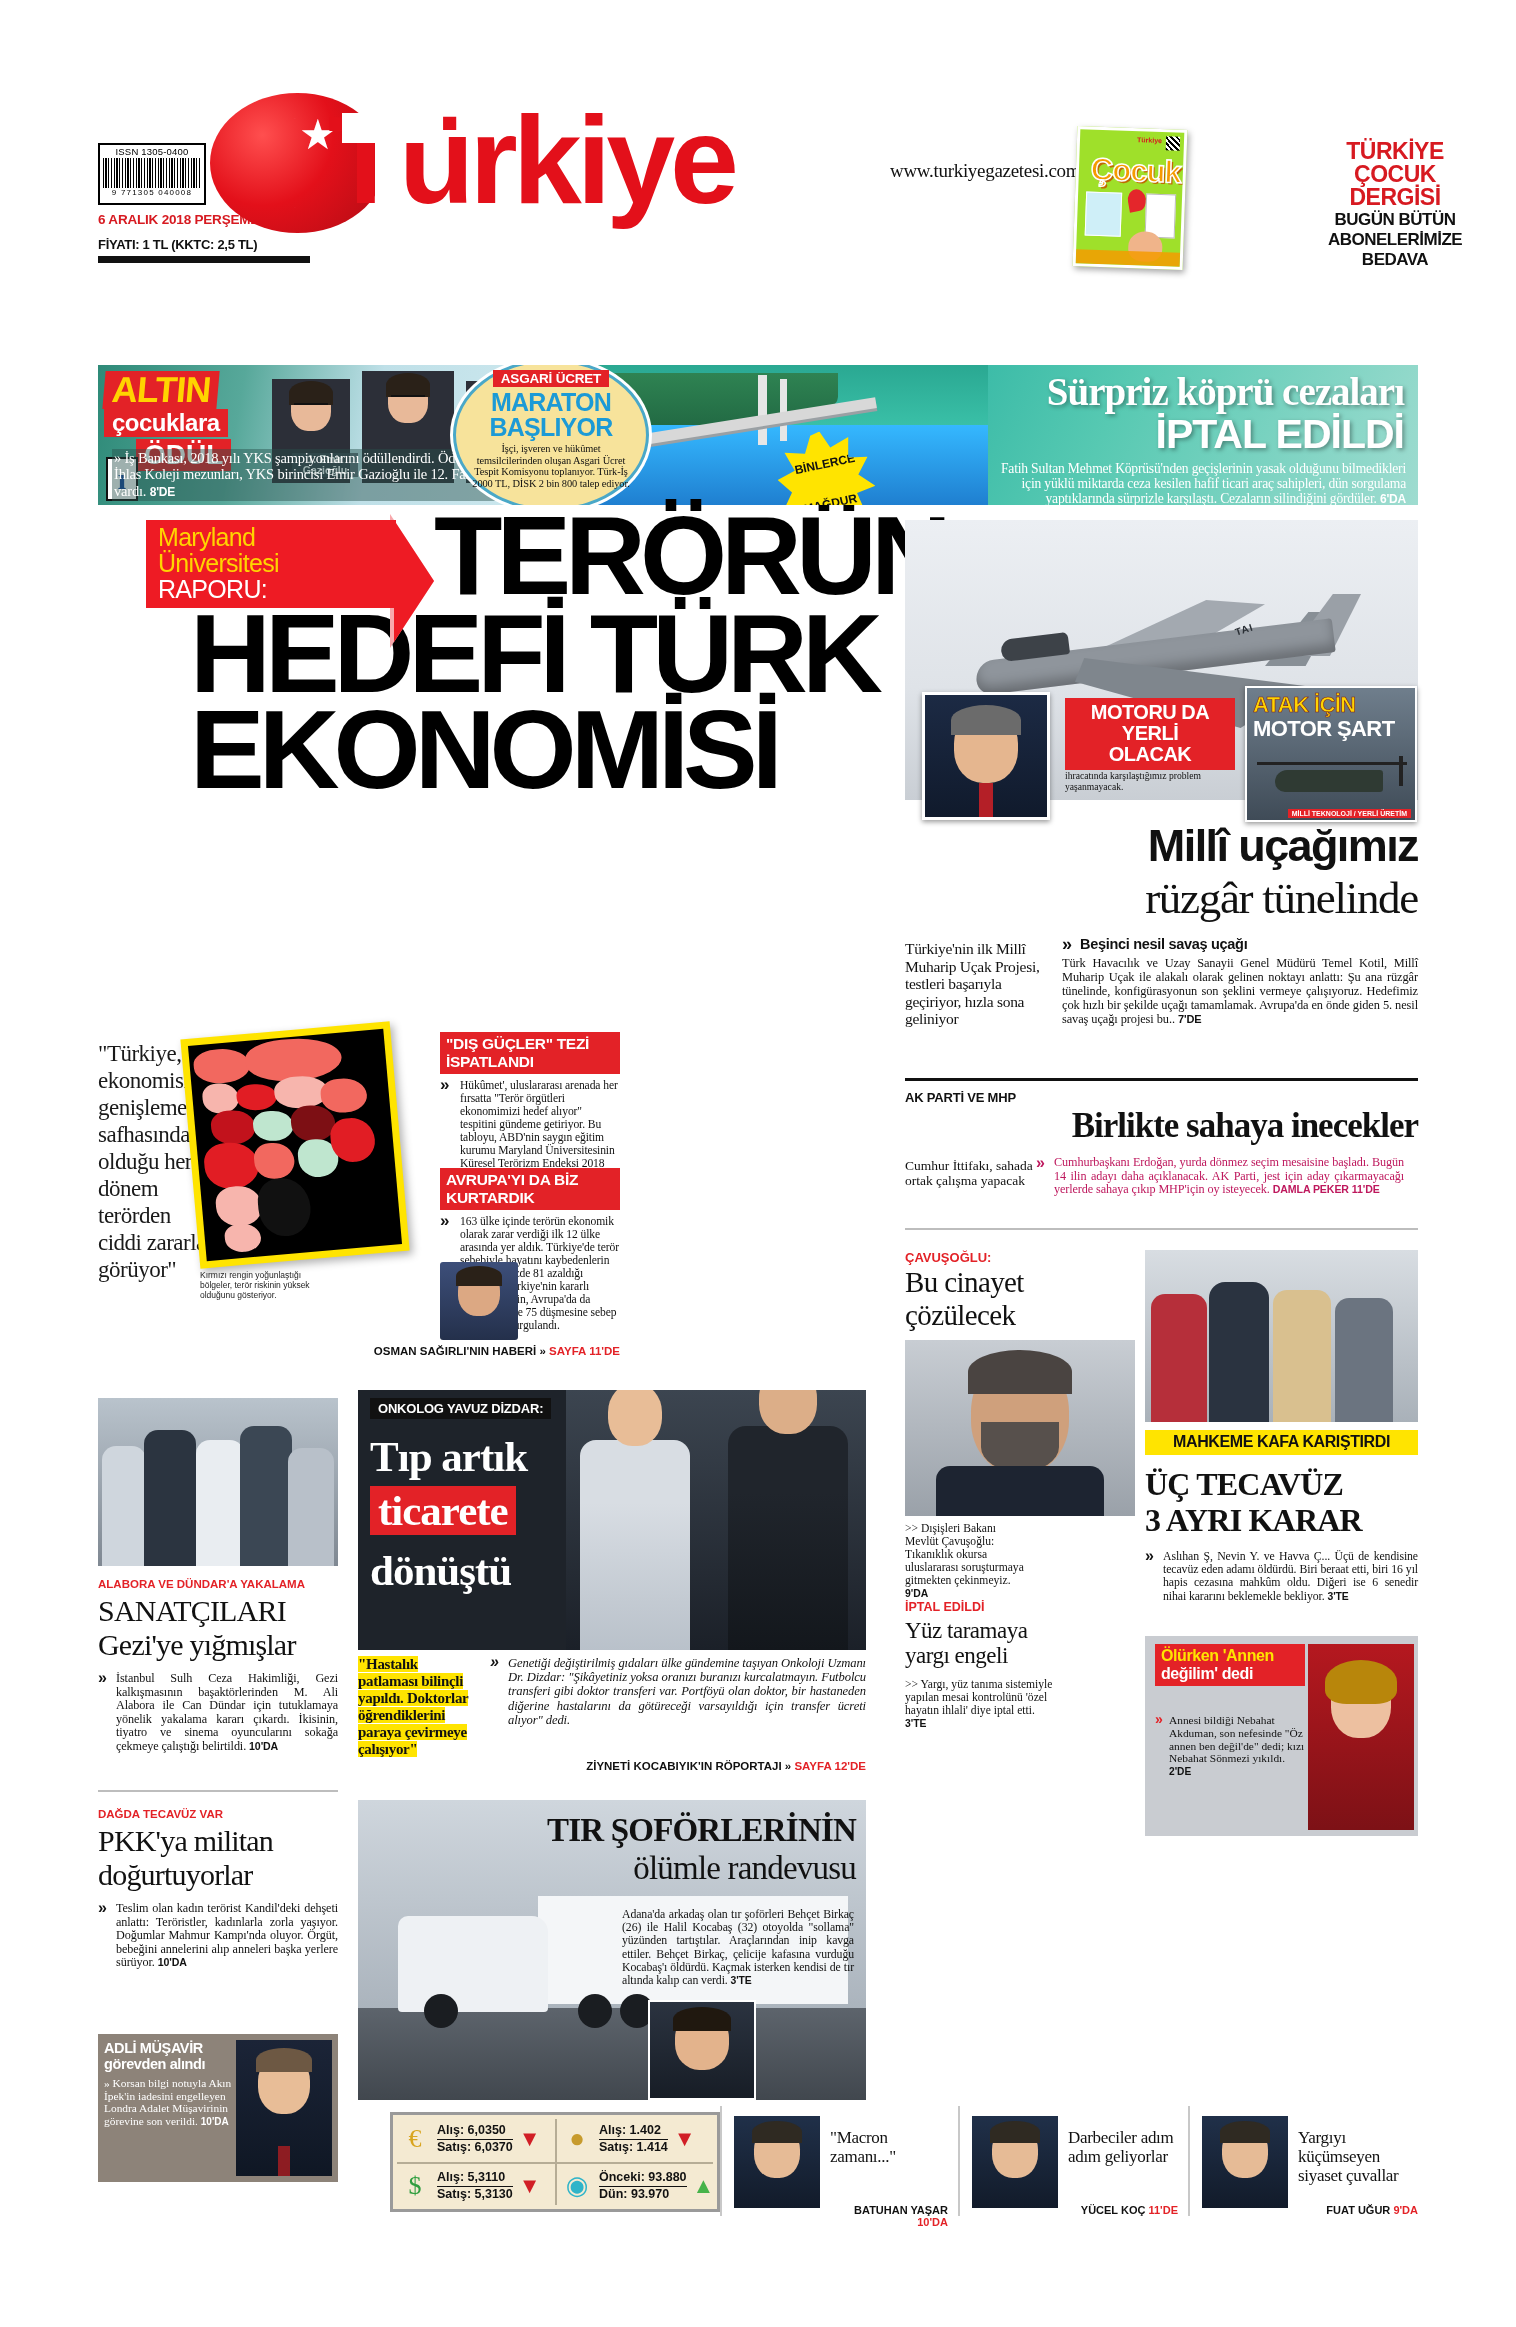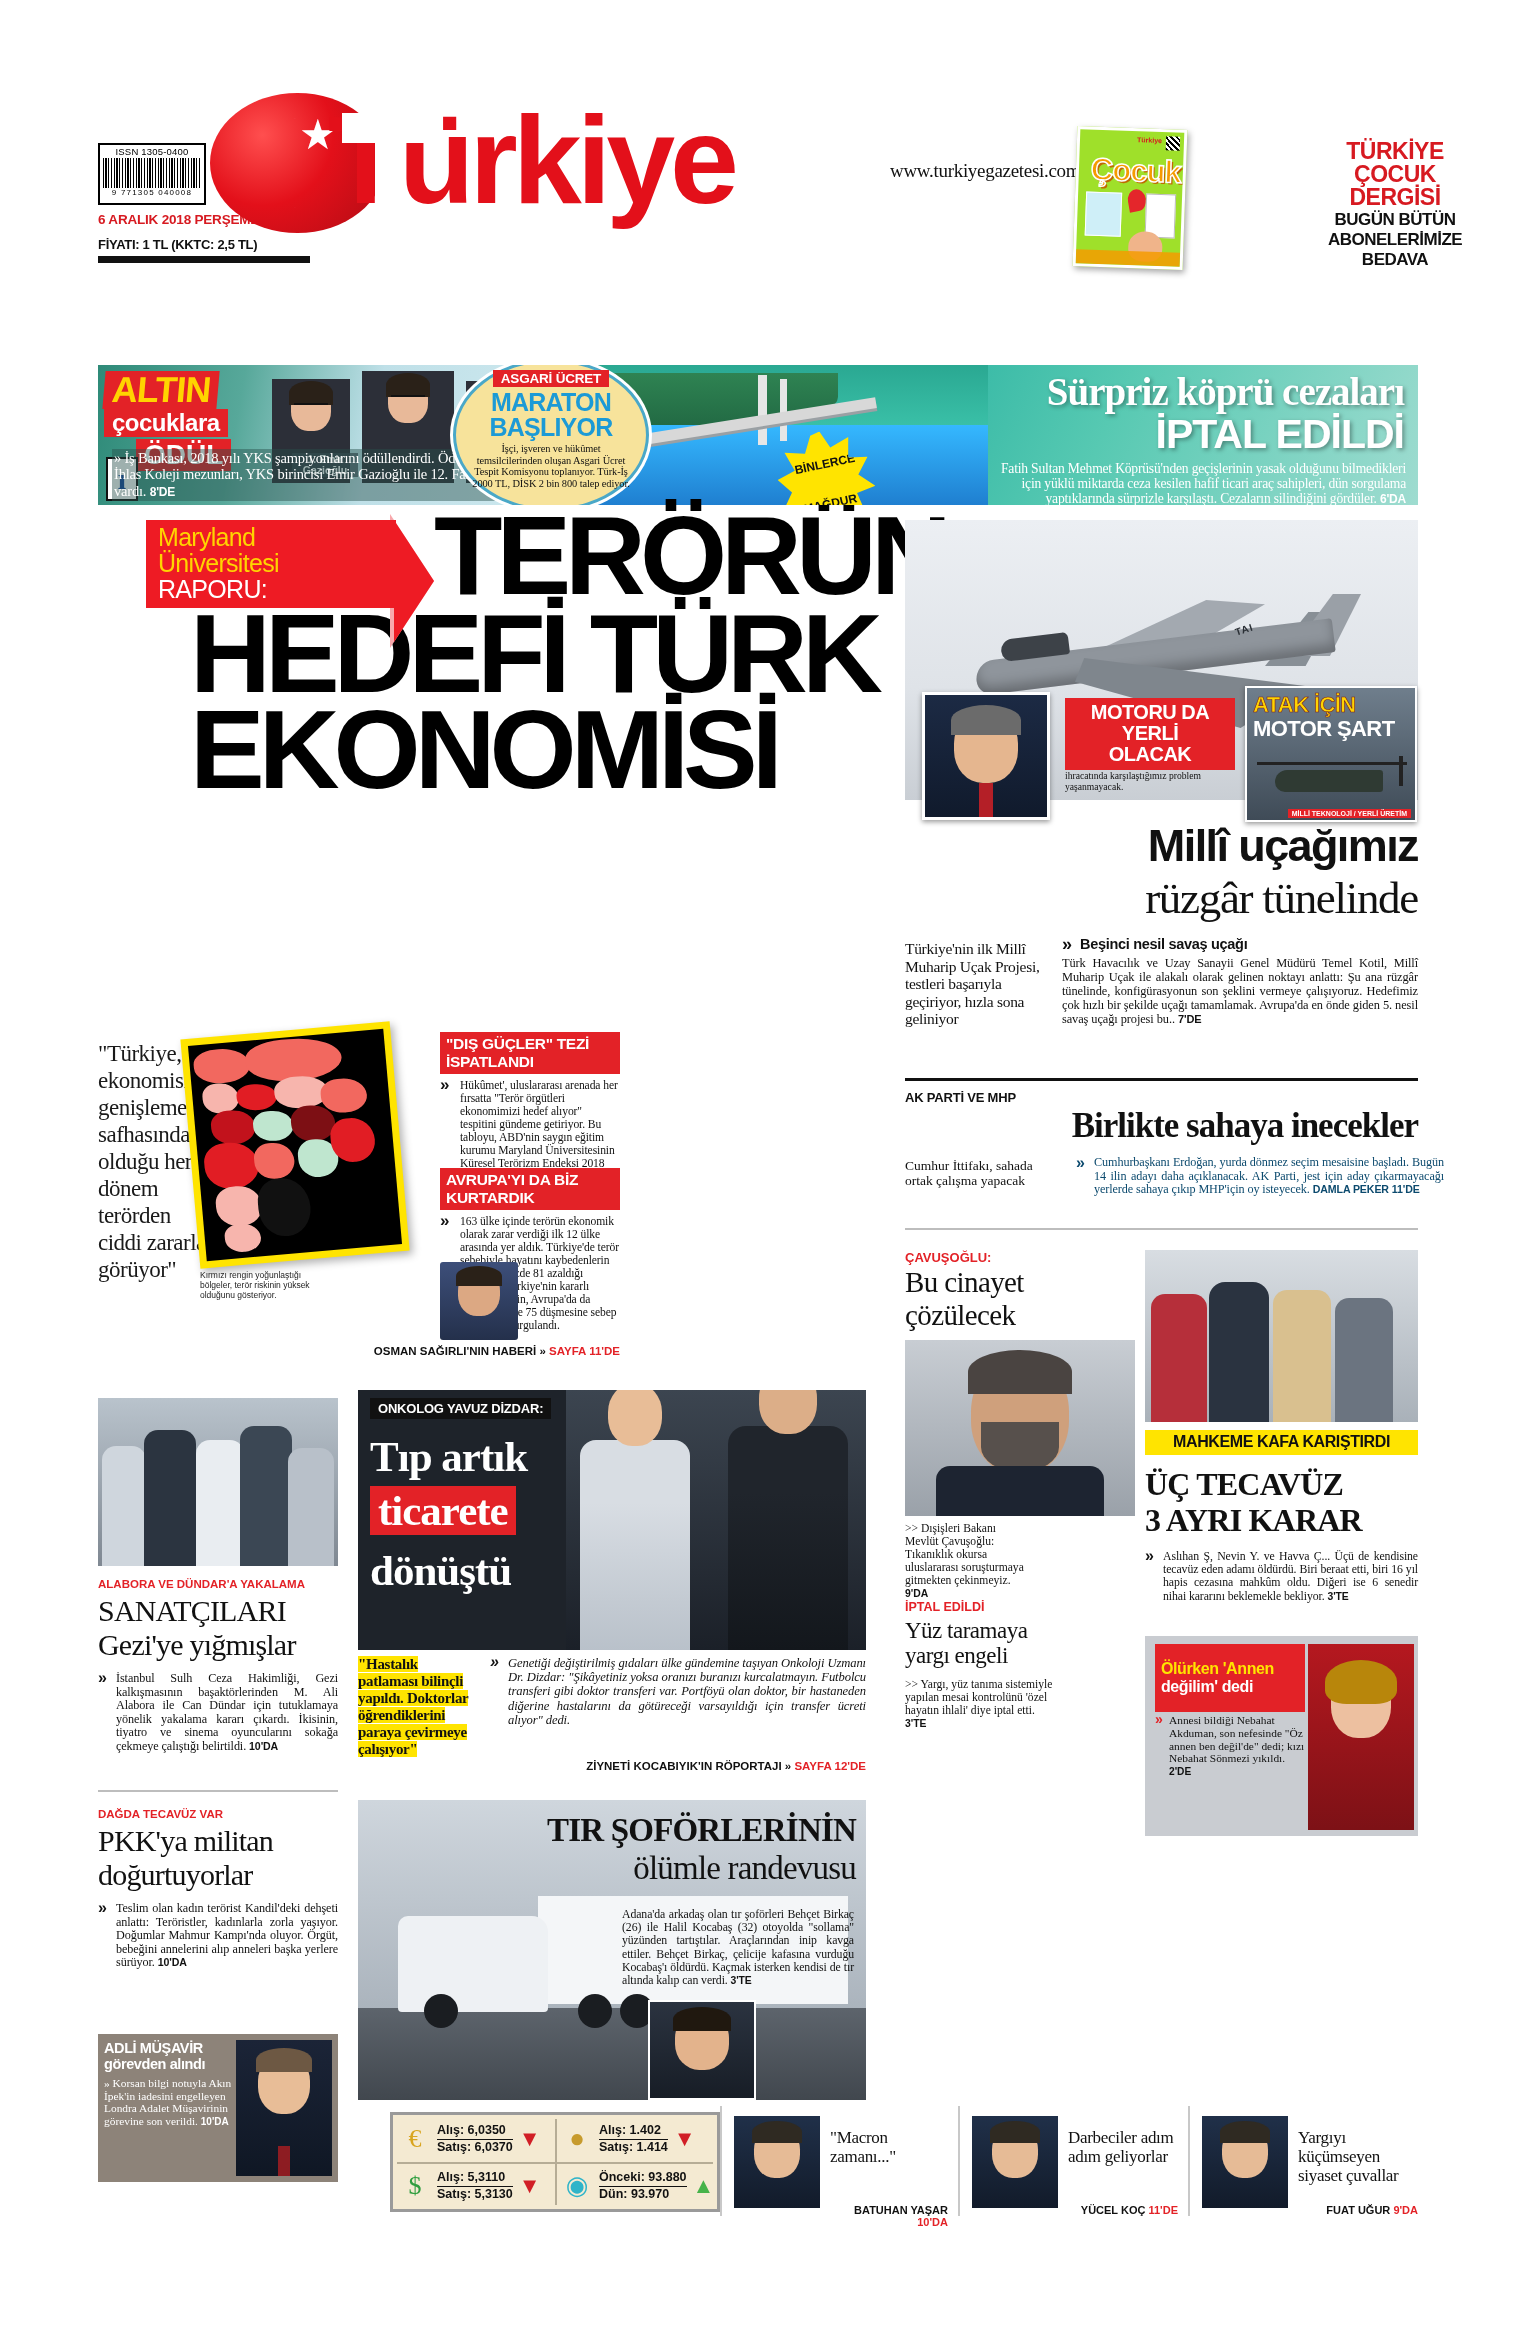--- a/index.html
+++ b/index.html
@@ -267,22 +267,22 @@
   .hr-thin{ position:absolute; background:#bdbdbd; }
 
   .akp-kicker { position:absolute; left:905px; top:1090px; width:513px;
      font-family:"Liberation Sans",sans-serif; font-weight:bold; font-size:13px; color:#111;
      letter-spacing:-.2px;}
   .akp-head { position:absolute; left:905px; top:1106px; width:513px; text-align:right;
      font-family:"Liberation Serif",serif; font-weight:bold; font-size:35px; color:#111;
      letter-spacing:-1px;}
   .akp-left { position:absolute; left:905px; top:1158px; width:132px;
      font-family:"Liberation Serif",serif; font-size:13.5px; line-height:15px; color:#111;}
-  .akp-right { position:absolute; left:1076px; top:1156px; width:368px;
-     font-family:"Liberation Serif",serif; font-size:12.2px; line-height:13.6px; color:#0c4a6e;
+  .akp-right { position:absolute; left:1036px; top:1156px; width:368px;
+     font-family:"Liberation Serif",serif; font-size:12.2px; line-height:13.6px; color:#be185d;
      text-align:justify; letter-spacing:-.1px; padding-left:18px; position:relative;}
   .akp-right:before{content:"\00BB"; position:absolute; left:0; top:0; font-size:16px; font-weight:bold;
      font-family:"Liberation Sans",sans-serif;}
   .akp-right b{font-family:"Liberation Sans",sans-serif; font-size:10.6px;}
 
   
   .gezi-photo { position:absolute; left:98px; top:1398px; width:240px; height:168px;
      background:linear-gradient(#9aa3ad,#6e7680); overflow:hidden;}
   .gp-sky{position:absolute;inset:0;background:linear-gradient(#b9c3cc,#7f8892);}
   .gp-p{position:absolute;bottom:0;border-radius:14px 14px 0 0;}
@@ -433,21 +433,21 @@
   .uc-p { position:absolute; left:1145px; top:1550px; width:273px; padding-left:18px;
      font-family:"Liberation Serif",serif; font-size:11.8px; line-height:13.2px; color:#111;
      text-align:justify; letter-spacing:-.1px;}
   .uc-p:before{content:"\00BB"; position:absolute; left:0; top:-1px; font-size:16px; font-weight:bold;
      font-family:"Liberation Sans",sans-serif;}
   .uc-p b{font-family:"Liberation Sans",sans-serif; font-size:10.4px;}
 
   .olt-box { position:absolute; left:1145px; top:1636px; width:273px; height:200px;
      background:#c9ccd1; overflow:hidden;}
   .olt-tag { position:absolute; left:1155px; top:1644px; background:#e32227; color:#ffe400;
-     font-family:"Liberation Sans",sans-serif; font-weight:bold; font-size:16px; padding:16px 6px;
+     font-family:"Liberation Sans",sans-serif; font-weight:bold; font-size:16px; padding:3px 6px;
      line-height:18px; z-index:4; width:150px; letter-spacing:-.4px;}
   .olt-tag .w{color:#fff;}
   .olt-p { position:absolute; left:1155px; top:1714px; width:152px; z-index:4;
      font-family:"Liberation Serif",serif; font-size:11.4px; line-height:12.8px; color:#111;
      padding-left:14px;}
   .olt-p:before{content:"\00BB"; position:absolute; left:0; top:-1px; font-size:14px; font-weight:bold;
      font-family:"Liberation Sans",sans-serif; color:#e32227;}
   .olt-p b{font-family:"Liberation Sans",sans-serif; font-size:10.2px;}
   .olt-face { position:absolute; right:4px; top:8px; width:106px; height:186px;
      background:linear-gradient(#b5181f,#7d1116); overflow:hidden;}

